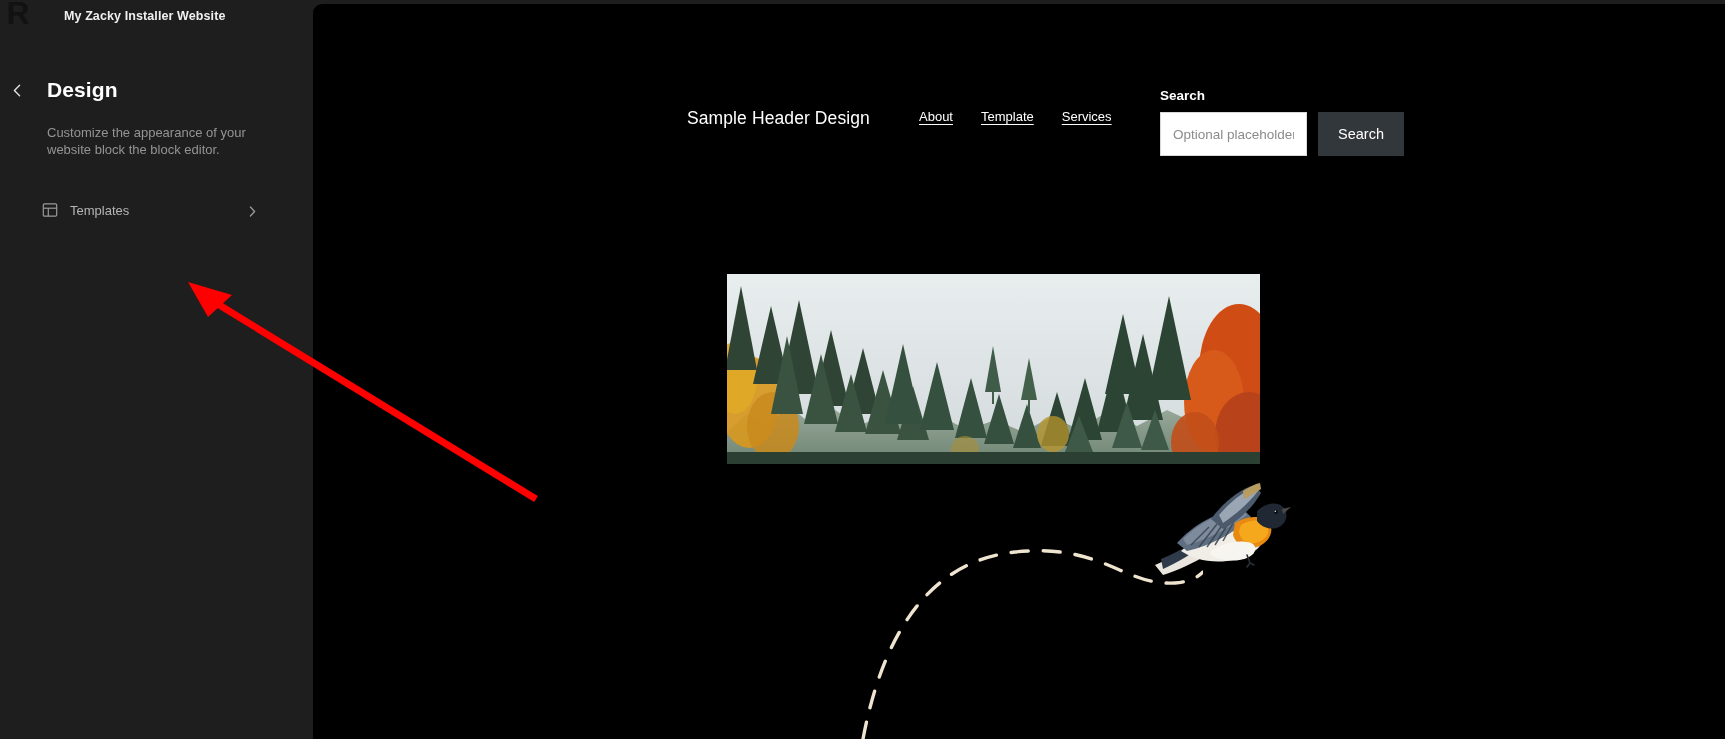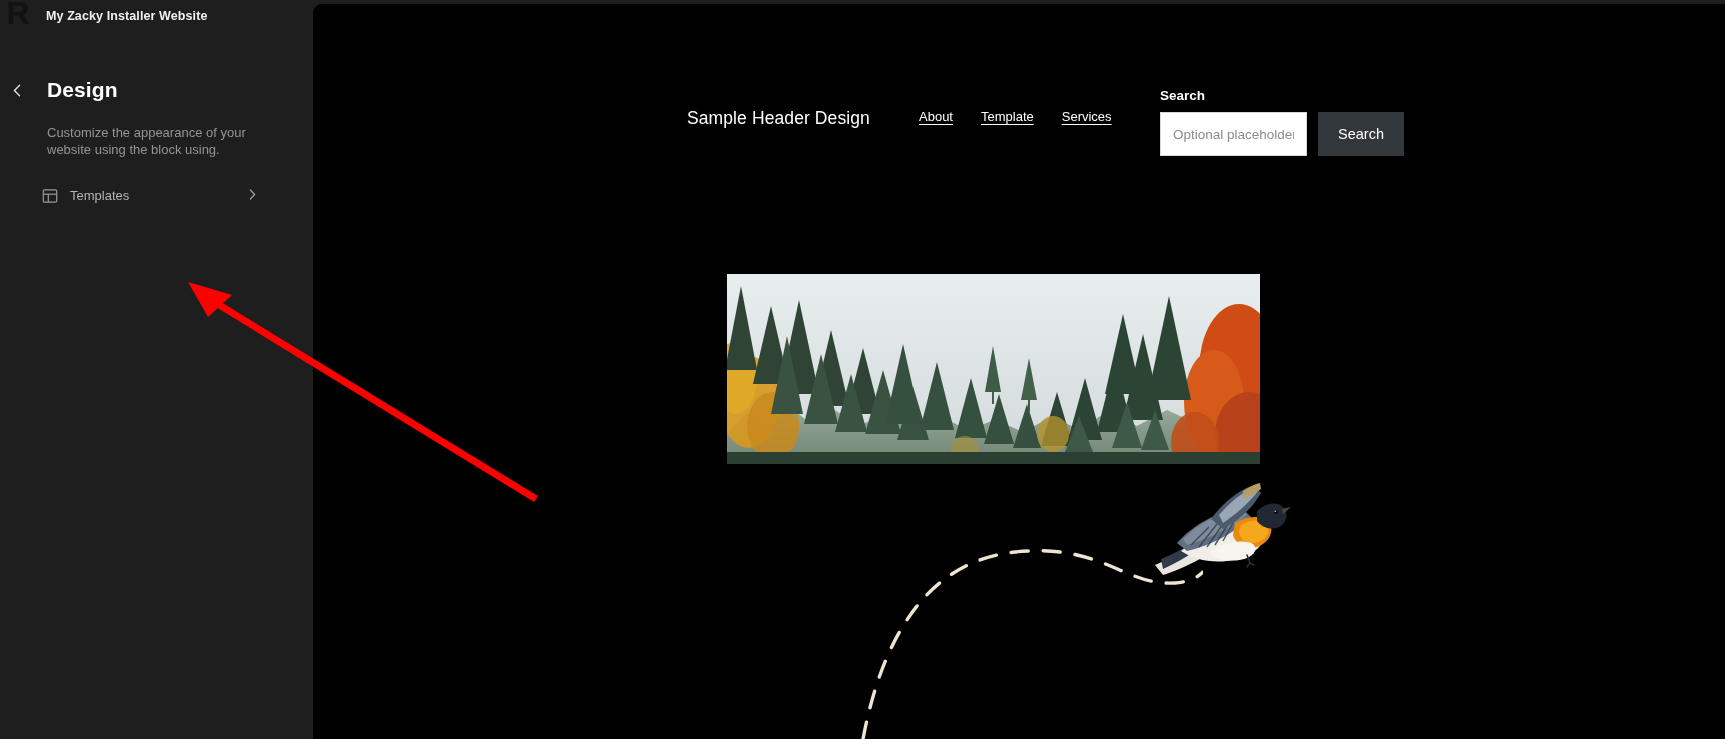--- a/index.html
+++ b/index.html
@@ -44,21 +44,21 @@
     font-weight: 700;
     color: #121212;
     line-height: 26px;
     font-family: "Liberation Sans", sans-serif;
   }
   #site-title {
     color: #f0f0f0;
     font-size: 12.5px;
     font-weight: 700;
     letter-spacing: .1px;
-    margin-left: 10px;
+    margin-left: 28px;
     text-align: center;
   }
 
   #design-head {
     position: absolute;
     left: 0; top: 78px;
     width: 313px;
     display: flex;
     align-items: center;
   }
@@ -85,21 +85,21 @@
     font-size: 13px;
     line-height: 17px;
   }
 
   .nav-item {
     position: absolute;
     left: 42px;
     width: 216px;
     height: 30px;
     display: flex;
-    align-items: flex-start;
+    align-items: flex-end;
     cursor: pointer;
   }
   .nav-item .nav-icon {
     width: 24px;
     display: flex;
     align-items: center;
     justify-content: flex-start;
     color: #9a9a9a;
   }
   .nav-item .nav-label {
@@ -243,21 +243,21 @@
 
     <div id="design-head">
       <div id="back-chevron">
         <svg width="13" height="15" viewBox="0 0 13 15" fill="none" aria-hidden="true">
           <path d="M8.6 2.2 L3.4 7.5 L8.6 12.8" stroke="#e0e0e0" stroke-width="1.4" fill="none" stroke-linecap="round" stroke-linejoin="round"></path>
         </svg>
       </div>
       <div id="page-title">Design</div>
     </div>
 
-    <div id="design-desc">Customize the appearance of your website using the block using.</div>
+    <div id="design-desc">Customize the appearance of your website block the block editor.</div>
 
     <div class="nav-item" id="nav-templates">
       <span class="nav-icon">
         <svg width="16" height="16" viewBox="0 0 16 16" fill="none" aria-hidden="true">
           <rect x="1.3" y="1.8" width="13.4" height="12.4" rx="1.2" stroke="#9a9a9a" stroke-width="1.2"></rect>
           <line x1="1.3" y1="6.2" x2="14.7" y2="6.2" stroke="#9a9a9a" stroke-width="1.2"></line>
           <line x1="6.3" y1="6.2" x2="6.3" y2="14.2" stroke="#9a9a9a" stroke-width="1.2"></line>
         </svg>
       </span>
       <span class="nav-label">Templates</span>

